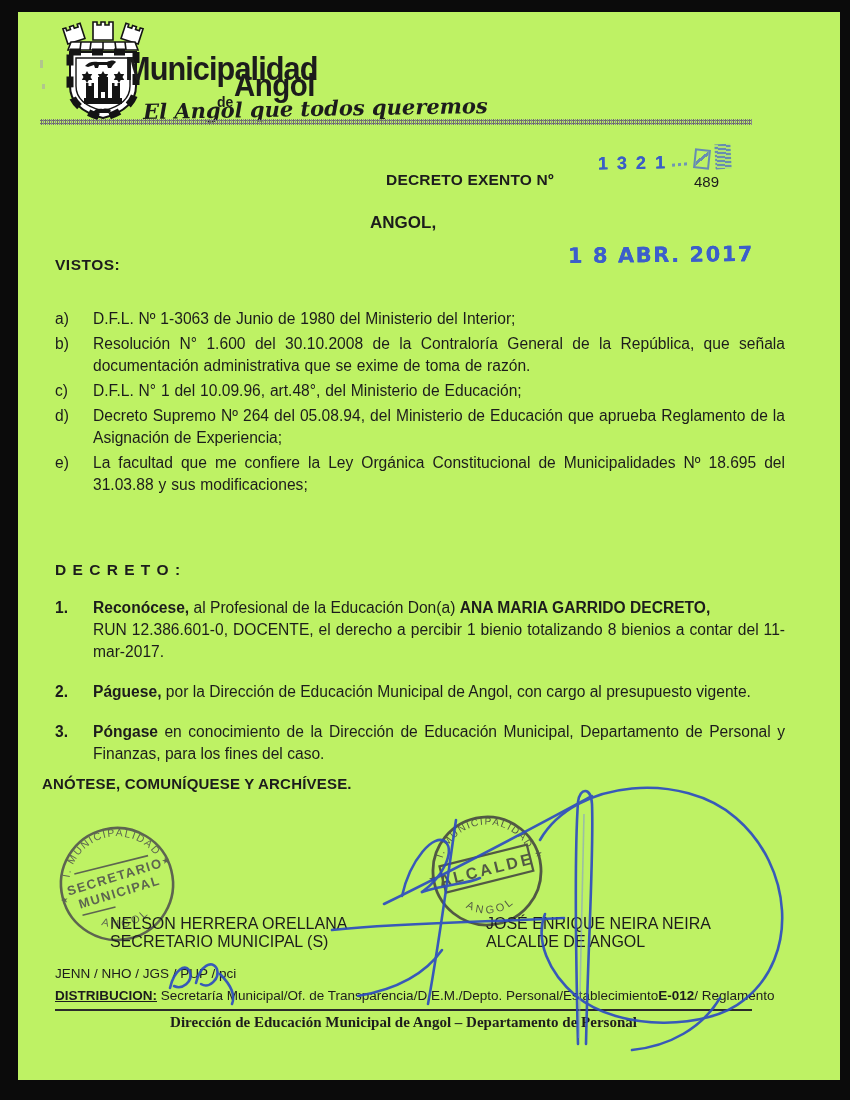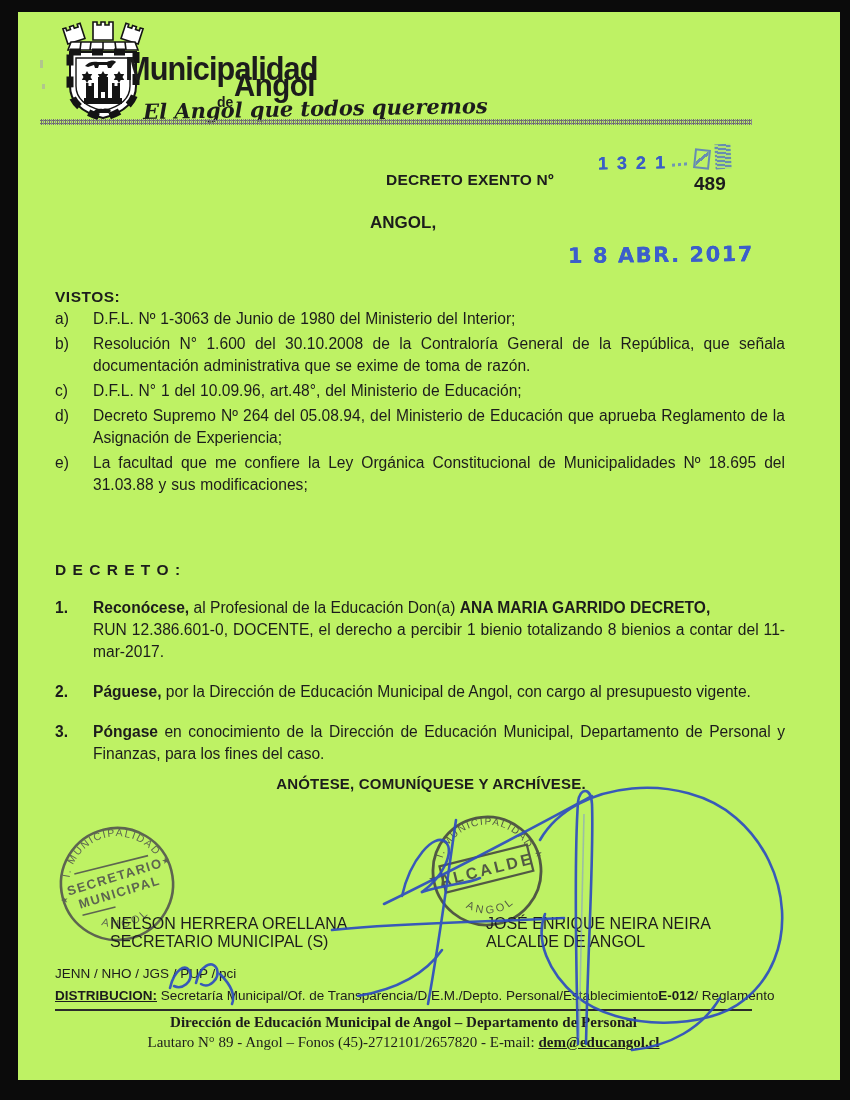--- a/index.html
+++ b/index.html
@@ -26,44 +26,44 @@
     background-image:
       radial-gradient(circle at 1.5px 1.5px,#6d6d6d 1px,transparent 1.3px),
       radial-gradient(circle at 1.5px 1.5px,#8b8b8b 1px,transparent 1.3px);
     background-size:4px 3px,4px 3px;background-position:0 0,2px 3px;}
   .foldmark{background:#a9a9a9;opacity:.6;}
 
   
   #decree-label{left:368px;top:159px;font-size:15.5px;font-weight:bold;letter-spacing:.2px;white-space:nowrap;}
   #num-stamp{left:580px;top:141px;font-size:18px;font-weight:bold;color:#3a5ec6;
     letter-spacing:1px;word-spacing:2px;transform:rotate(-1deg);text-shadow:0 0 .6px #3a5ec6;white-space:nowrap;}
-  #num-typed{left:676px;top:161px;font-size:19px;font-weight:bold;}
+  #num-typed{left:676px;top:161px;font-size:15px;font-weight:normal;}
   #city-line{left:352px;top:201px;font-size:17px;font-weight:bold;}
   #date-stamp{left:550px;top:231px;font-family:"DejaVu Sans",sans-serif;font-size:21px;
     font-weight:bold;color:#3c5ecb;letter-spacing:1.5px;transform:rotate(-.6deg);
     text-shadow:0 0 .6px #3c5ecb;white-space:nowrap;}
   .smudge{opacity:.75;}
   #smudge1{left:654px;top:151px;width:16px;height:3px;transform:rotate(-6deg);
     background:repeating-linear-gradient(90deg,#5577cf 0 3px,transparent 3px 6px);}
   #smudge2{left:676px;top:137px;width:12px;height:16px;border:2.5px solid #4a6bcb;transform:rotate(6deg);
     background:linear-gradient(135deg,transparent 40%,#4a6bcb 40%,#4a6bcb 55%,transparent 55%);}
   #smudge3{left:697px;top:132px;width:16px;height:25px;transform:rotate(-3deg);
     background:repeating-linear-gradient(10deg,#4a6bcb 0 2px,rgba(74,107,203,.15) 2px 4px);}
 
   
-  #vistos-heading{left:37px;top:276px;font-size:15.5px;font-weight:bold;letter-spacing:.5px;}
+  #vistos-heading{left:37px;top:244px;font-size:15.5px;font-weight:bold;letter-spacing:.5px;}
   #vistos-list{left:37px;top:296px;width:730px;font-size:15.6px;line-height:22px;word-spacing:.5px;}
   .vitem{position:relative;padding-left:38px;margin-bottom:3px;text-align:justify;}
   .vlabel{position:absolute;left:0;top:0;}
   #decreto-heading{left:37px;top:549px;font-size:15.5px;font-weight:bold;letter-spacing:1px;}
   #decreto-list{left:37px;top:585px;width:730px;font-size:15.6px;line-height:22px;}
   .ditem{position:relative;padding-left:38px;margin-bottom:18px;text-align:justify;}
   .dnum{position:absolute;left:0;top:0;font-weight:bold;}
   .oneline{white-space:nowrap;text-align:left;}
-  #closing{left:18px;top:763px;width:790px;text-align:center;font-size:15px;font-weight:bold;letter-spacing:.2px;}
+  #closing{left:24px;top:763px;width:790px;font-size:15px;font-weight:bold;letter-spacing:.2px;}
 
   
   .sigblock{position:absolute;text-align:left;font-weight:normal;font-size:16px;line-height:18px;white-space:nowrap;}
   #sig-left{left:92px;top:903px;width:250px;}
   #sig-right{left:468px;top:903px;width:250px;}
   .stampsvg{position:absolute;opacity:.85;}
 
   
   #initials{left:37px;top:954px;font-size:13.5px;white-space:nowrap;}
   #distribution{left:37px;top:976px;font-size:13.5px;white-space:nowrap;}
@@ -234,23 +234,20 @@
     <div>JOSÉ ENRIQUE NEIRA NEIRA</div>
     <div>ALCALDE DE ANGOL</div>
   </div>
 
   <div class="abs" id="initials">JENN / NHO / JGS / PUP / pci</div>
   <div class="abs" id="distribution">
     <span class="lbl">DISTRIBUCION:</span><span> Secretaría Municipal/Of. de Transparencia/D.E.M./Depto. Personal/Establecimiento</span><span class="b">E-012</span><span>/ Reglamento</span>
   </div>
   <div class="abs" id="foot-rule"></div>
   <div class="abs serifline" id="foot-dept">Dirección de Educación Municipal de Angol – Departamento de Personal</div>
-  <div class="abs serifline" id="foot-addr">
-    <span>Lautaro  N°  89 - Angol – Fonos (45)-2712101/2657820 - E-mail: </span><span class="email">dem@educangol.cl</span>
-  </div>
 
   <svg id="ink" width="822" height="1068" viewBox="0 0 822 1068">
     <g fill="none" stroke="#2d4dc0" stroke-width="2.6" stroke-linecap="round" opacity="0.92">
 
       <path d="M574,784 C522,812 448,852 366,892"></path>
       <path d="M438,808 C430,862 422,926 410,992"></path>
       <path d="M384,884 C392,848 416,820 428,830 C436,840 426,864 404,880"></path>
       <path d="M404,880 C428,872 450,872 462,866"></path>
       <path d="M314,918 C392,910 478,910 546,906"></path>
       <path d="M424,938 C410,958 386,976 340,984"></path>

